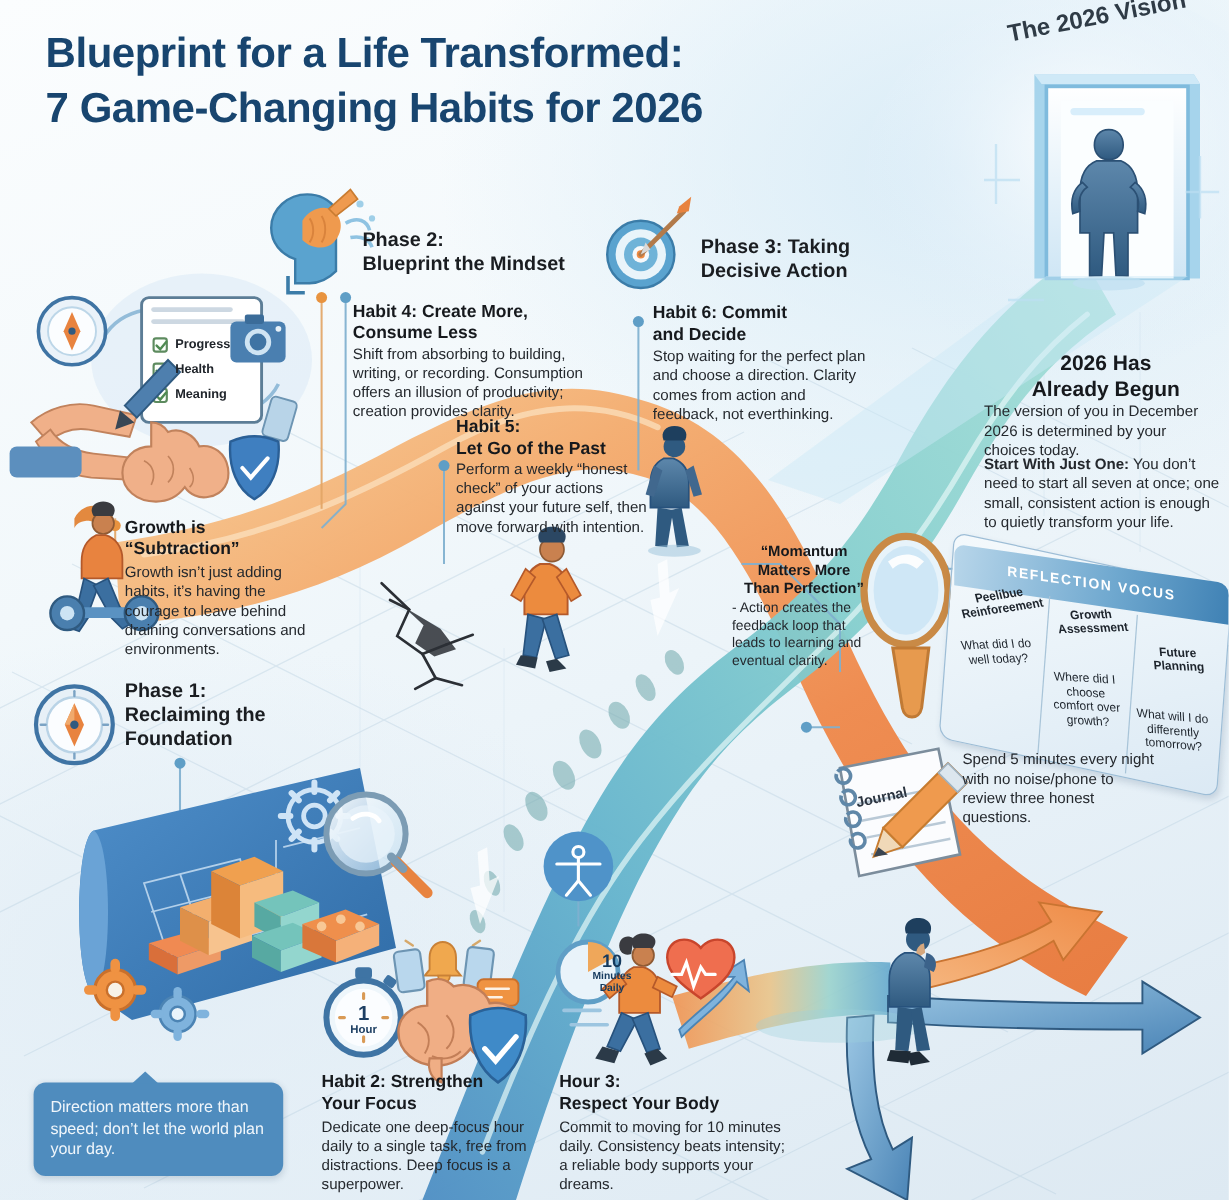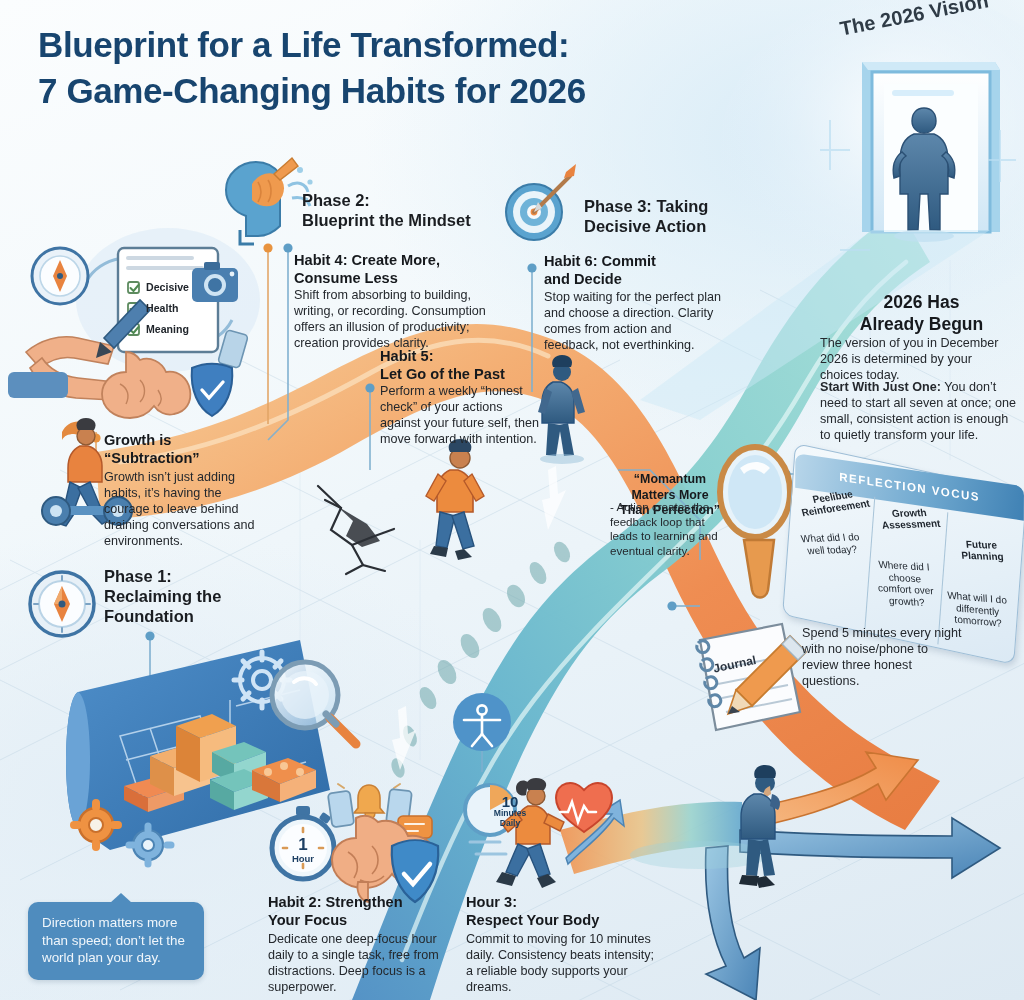--- a/index.html
+++ b/index.html
@@ -23,24 +23,24 @@
   .title {
     position:absolute; left:38px; top:22px; width:760px;
     font-size:35px; font-weight:bold; line-height:1.32;
     color:#18456f; letter-spacing:-0.4px;
   }
   .title .l2 { display:block; }
   .phase { font-size:16.5px; font-weight:bold; line-height:1.22; color:#1a1d21; }
   .habit { font-size:14.6px; font-weight:bold; line-height:1.2; color:#16191d; }
   .body { font-size:12.6px; line-height:1.27; color:#24282d; }
   .bodysm { font-size:11.6px; line-height:1.26; color:#24282d; }
-  .quoteTitle { font-size:12.4px; font-weight:bold; line-height:1.25; color:#16191d;margin-top:20px; }
+  .quoteTitle { font-size:12.4px; font-weight:bold; line-height:1.25; color:#16191d; }
   .bigHd { font-size:17.5px; font-weight:bold; line-height:1.24; color:#16191d; }
   .callout {
-    position:absolute; left:28px; top:902px; width:176px;
+    position:absolute; left:28px; top:902px; width:208px;
     background:#4f8cbe; color:#f0f6fb; border-radius:10px;
     padding:12px 14px 13px 14px; font-size:13.4px; line-height:1.32;
     box-shadow:0 2px 5px rgba(40,70,100,.18);
   }
   .callout:before {
     content:""; position:absolute; left:82px; top:-9px;
     border-left:11px solid transparent; border-right:11px solid transparent;
     border-bottom:10px solid #4f8cbe;
   }
   .doorLabel {
@@ -660,21 +660,21 @@
     </g>
   </svg>
 
   <div class="title">
     <span>Blueprint for a Life Transformed:</span>
     <span class="l2">7 Game-Changing Habits for 2026</span>
   </div>
 
   <div class="doorLabel">The 2026 Vision</div>
 
-  <div class="chk" style="left:146px; top:281px;">Decisive</div>
+  <div class="chk" style="left:146px; top:281px;">Progress</div>
   <div class="chk" style="left:146px; top:302px;">Health</div>
   <div class="chk" style="left:146px; top:323px;">Meaning</div>
 
   <div class="txt phase" style="left:302px; top:190px; width:200px;">
     <span>Phase 2:</span><br>
     <span>Blueprint the Mindset</span>
   </div>
   <div class="txt habit" style="left:294px; top:252px; width:198px;">
     <span>Habit 4: Create More,</span><br>
     <span>Consume Less</span>

